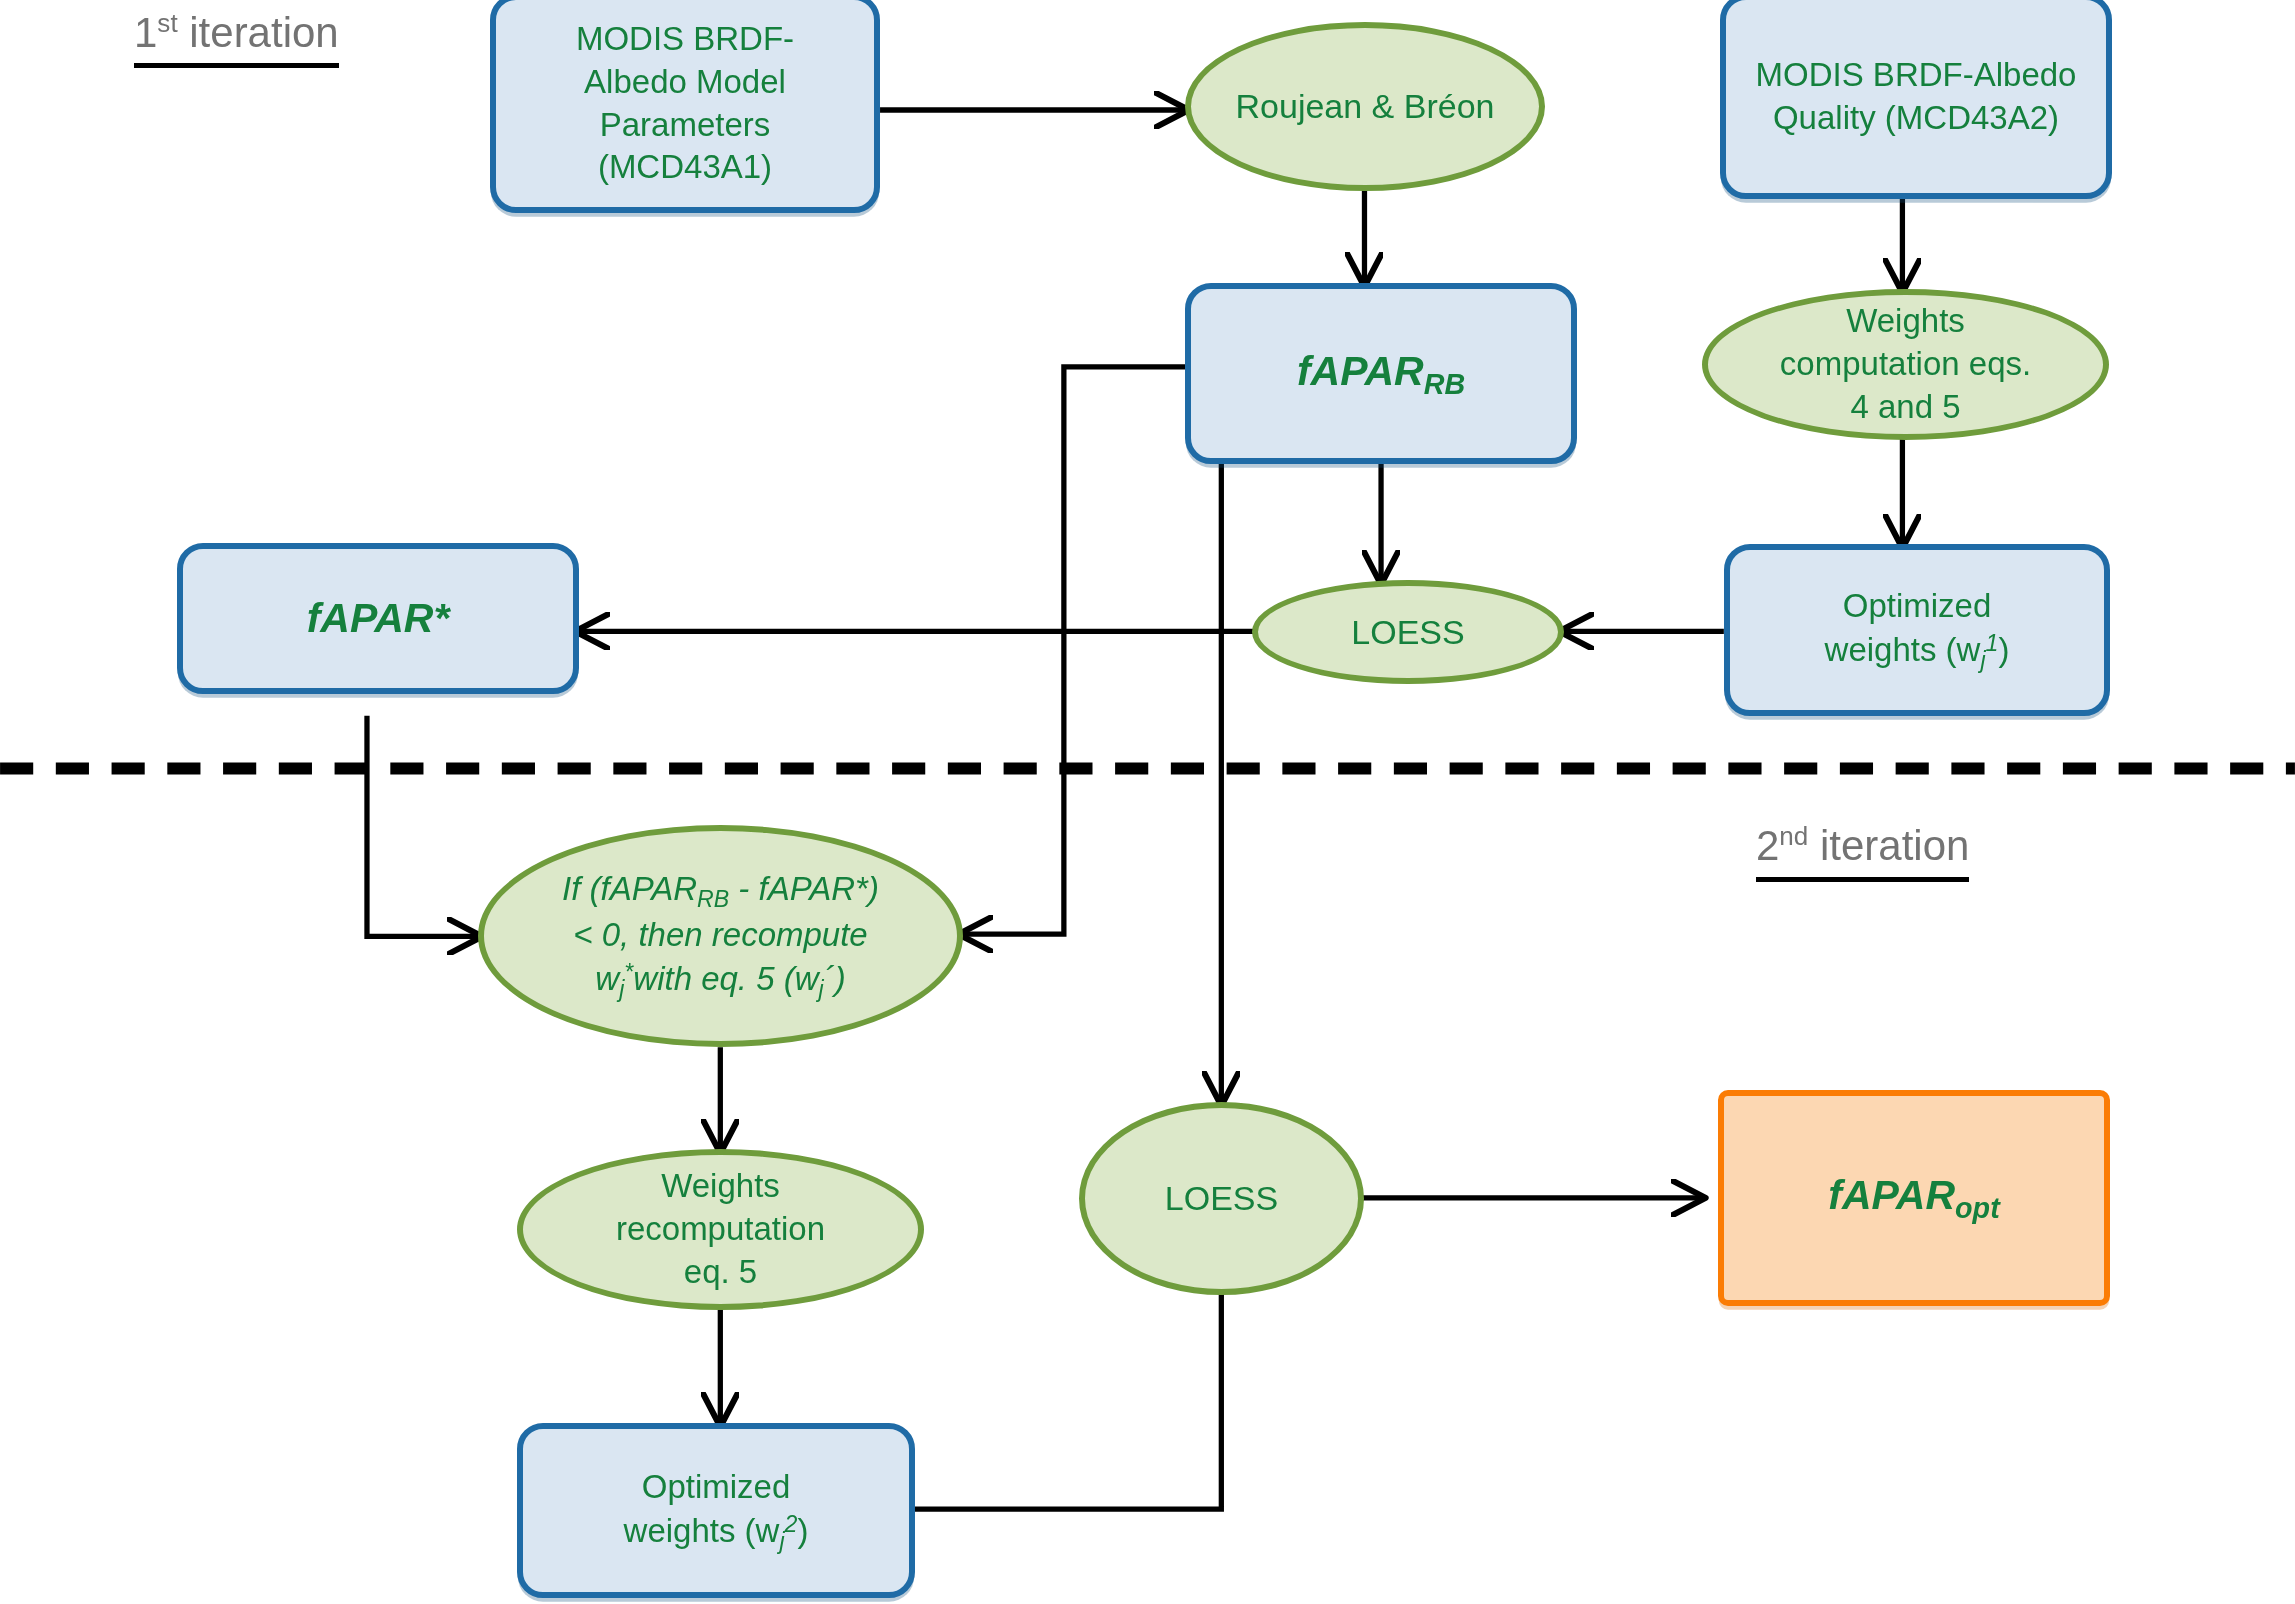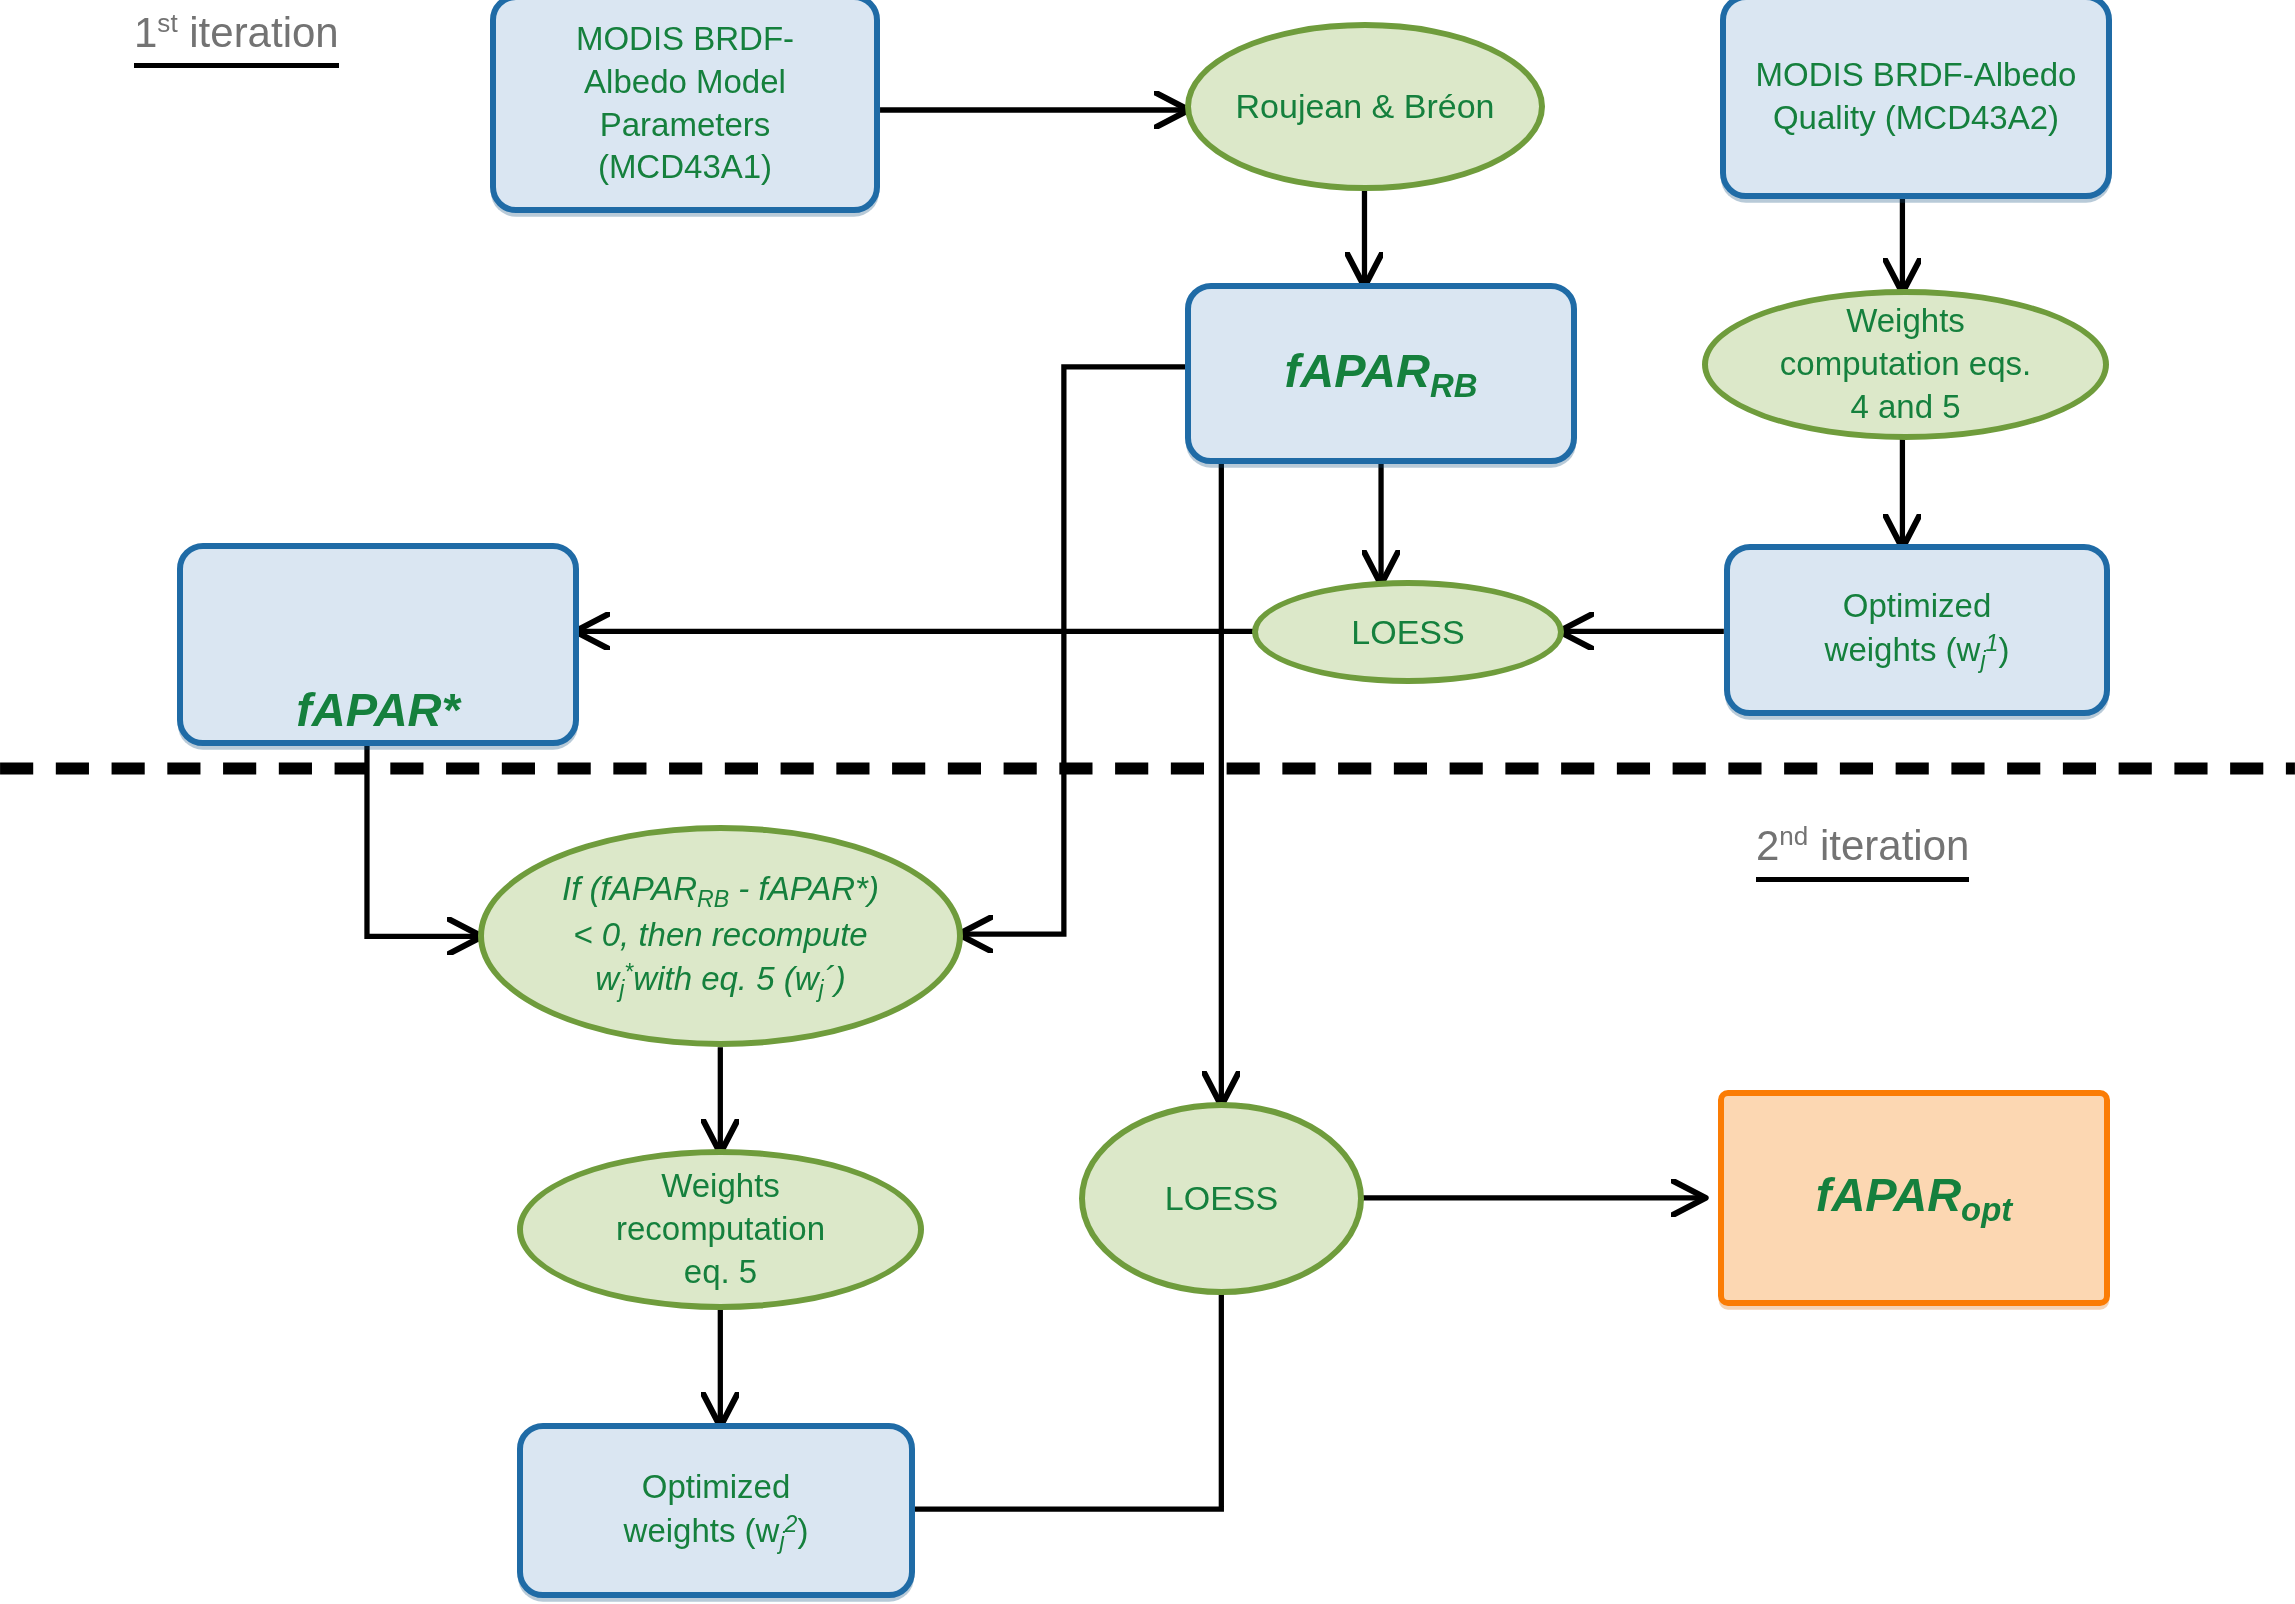--- a/index.html
+++ b/index.html
@@ -16,21 +16,21 @@
   .rect{border-radius:26px;}
   .rect.blue{background:#dae6f2;border:6.8px solid #1f6ba6;
              box-shadow:0 4.5px 0 -0.8px rgba(20,80,125,.30);}
   .rect.orange{background:#fcd7b2;border:6.8px solid #fb7c04;
                box-shadow:0 4.5px 0 -0.8px rgba(220,110,10,.30);}
 
   
   .ell{border-radius:50%;background:#dce8c9;border:6.8px solid #6f9c3c;}
 
   
-  .t-xl{font-size:47px;}
+  .t-xl{font-size:41px;}
   .t-lg{font-size:34px;}
   .t-md{font-size:33px;}
   .ital{font-style:italic;font-weight:600;}
   .sub{font-size:0.70em;vertical-align:-0.30em;font-style:italic;}
   .sup{font-size:0.70em;vertical-align:0.42em;font-style:italic;}
 
   
   .caption{position:absolute;font-size:42px;color:#737373;z-index:4;white-space:nowrap;}
   .caption u{text-decoration:none;border-bottom:5.3px solid #000;padding-bottom:6.8px;display:inline-block;}
   .caption .ord{font-size:0.62em;vertical-align:0.58em;}
@@ -121,21 +121,21 @@
   </div>
 
   <div class="node ell" style="left:1702px;top:289px;width:407px;height:151px;">
     <span class="lbl t-md">
       <span>Weights</span><br>
       <span>computation eqs.</span><br>
       <span>4 and 5</span>
     </span>
   </div>
 
-  <div class="node rect blue" style="left:177px;top:543px;width:402px;height:203px;align-items:flex-end;">
+  <div class="node rect blue" style="left:177px;top:543px;width:402px;height:151px;">
     <span class="lbl t-xl ital">fAPAR*</span>
   </div>
 
   <div class="node ell" style="left:1252px;top:580px;width:312px;height:104px;">
     <span class="lbl t-lg">LOESS</span>
   </div>
 
   <div class="node rect blue" style="left:1724px;top:544px;width:386px;height:172px;">
     <span class="lbl t-md">
       <span>Optimized</span><br>

